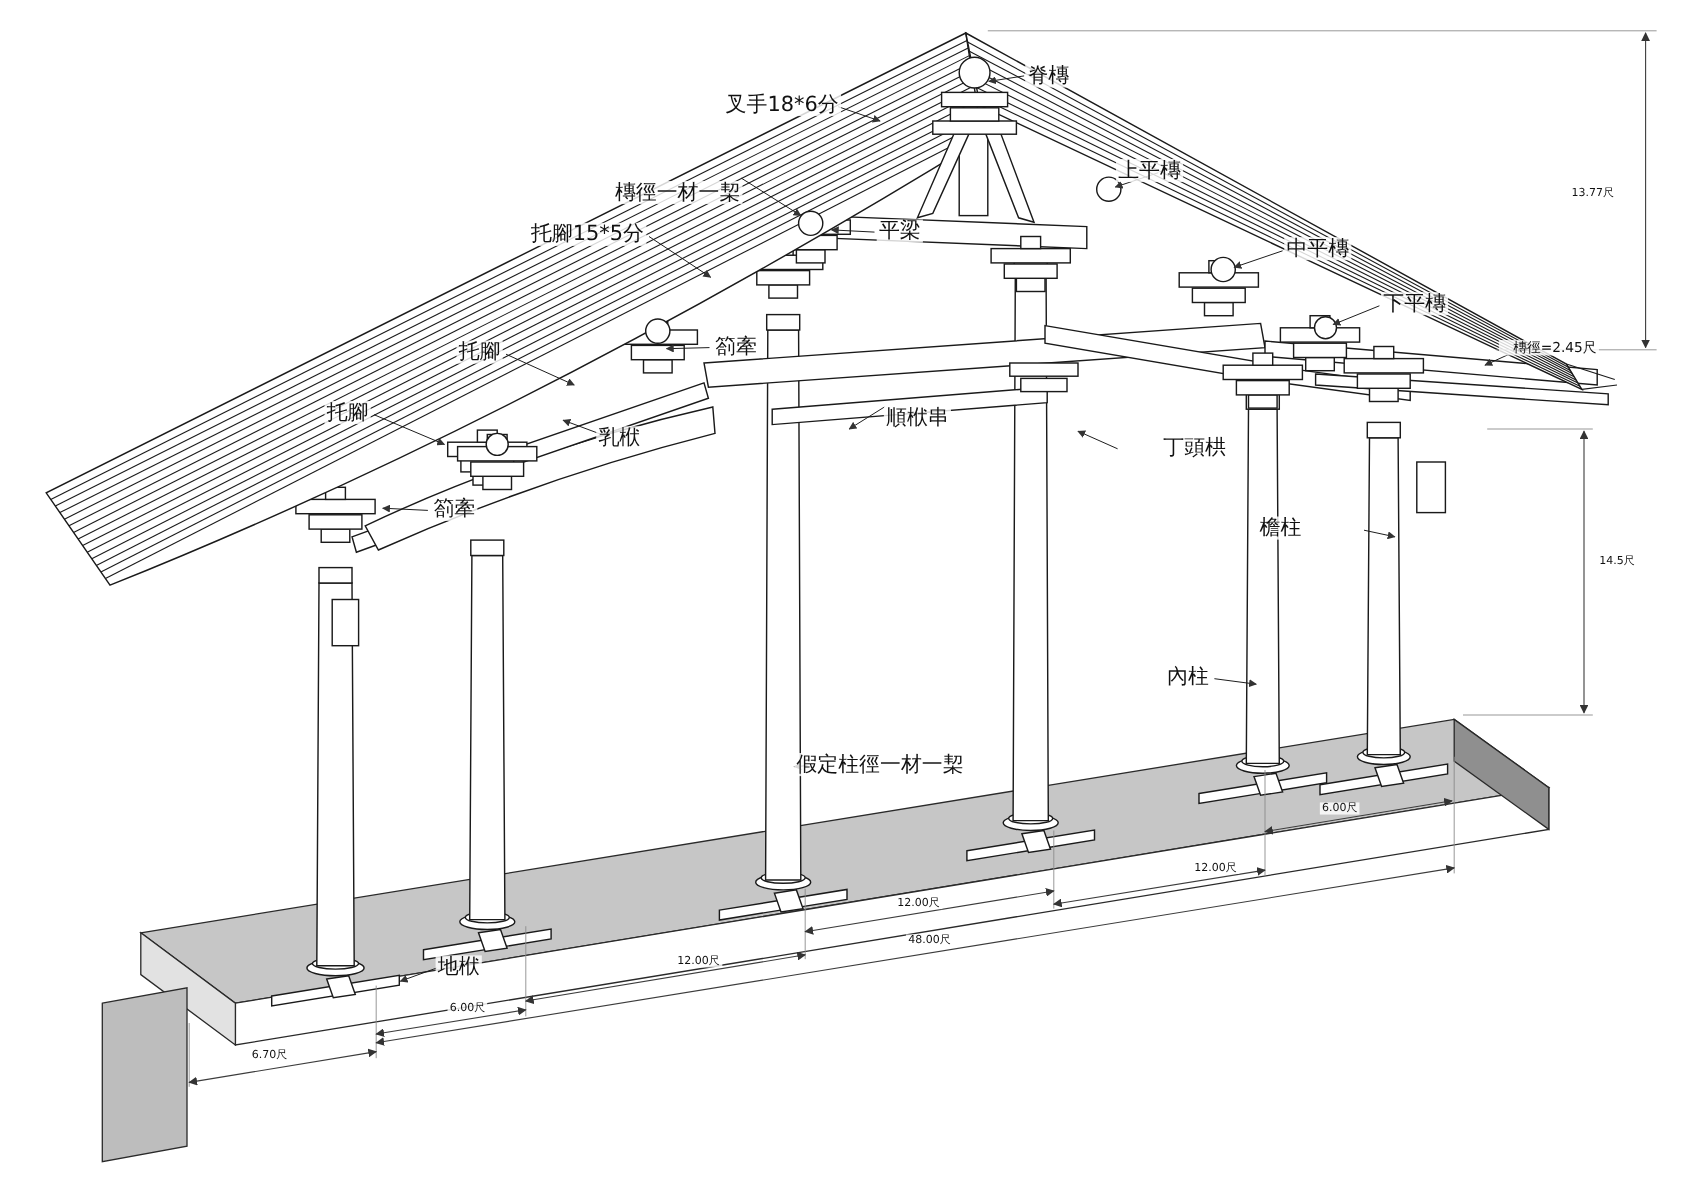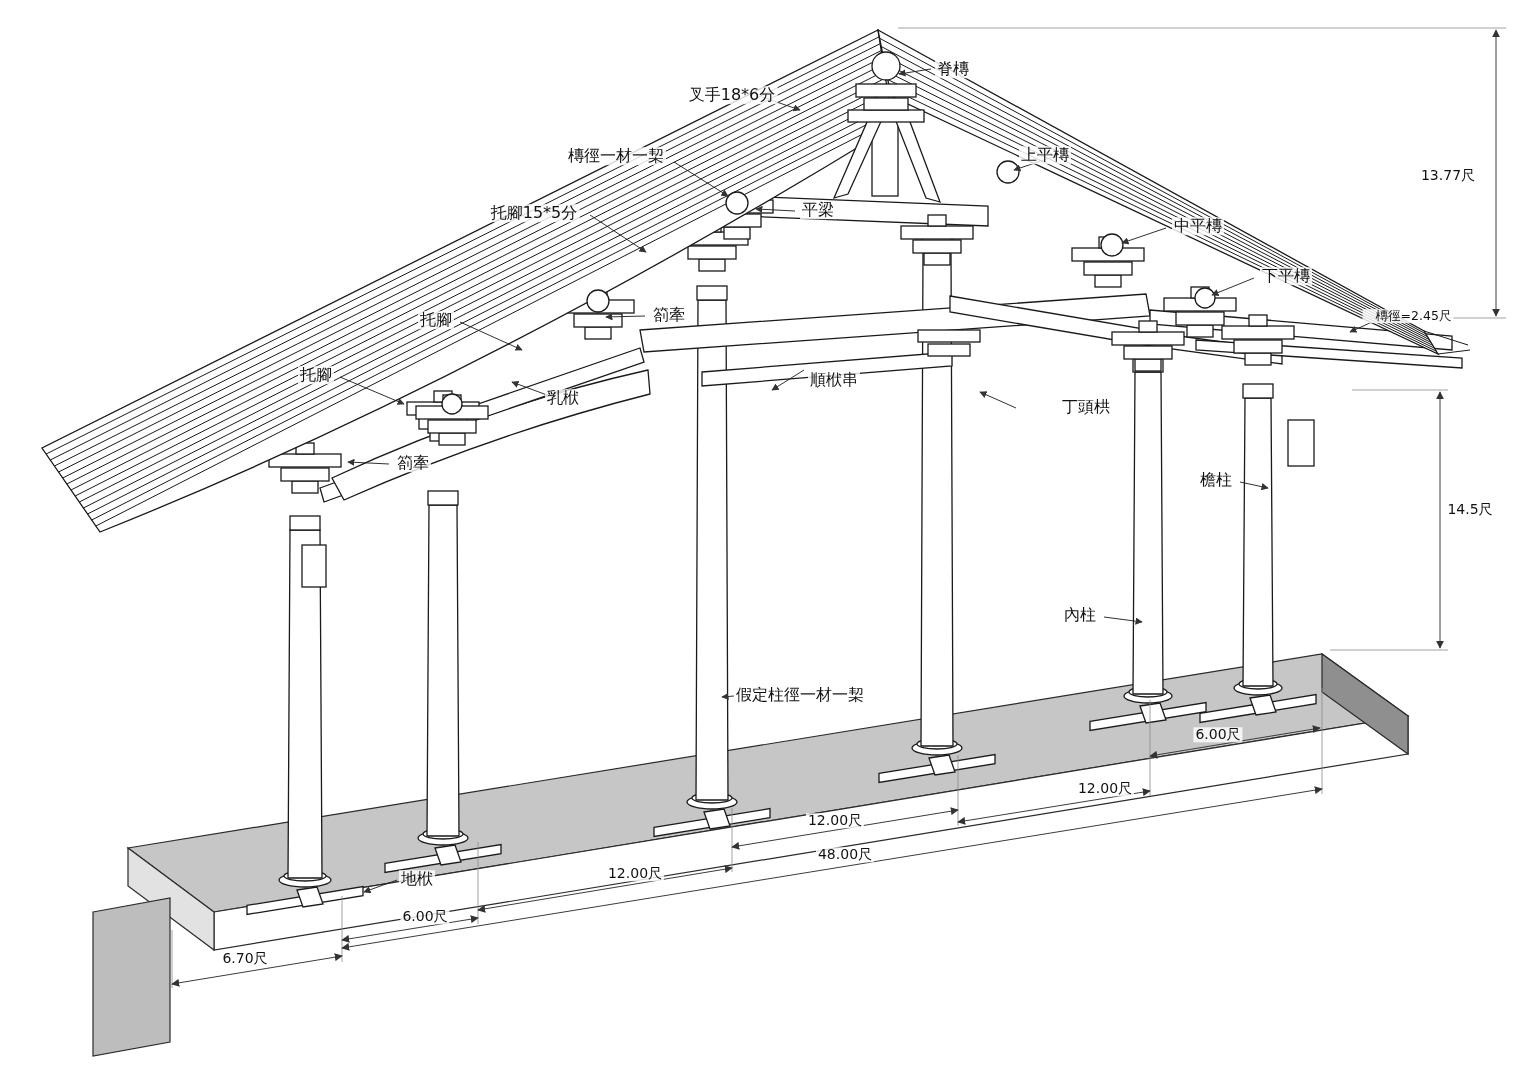--- a/index.html
+++ b/index.html
@@ -8,25 +8,25 @@
     font-family:"DejaVu Sans","Liberation Sans",sans-serif;
   }
   #draw{position:absolute;left:0;top:0;}
   .w{fill:#ffffff;stroke:#1a1a1a;stroke-width:1.3;}
   .ln{stroke:#1a1a1a;stroke-width:1;}
   .dim{stroke:#3c3c3c;stroke-width:1;fill:none;}
   .ext{stroke:#8a8a8a;stroke-width:0.8;}
   .lead{stroke:#1a1a1a;stroke-width:0.9;fill:none;}
   .lbl{
     position:absolute;transform:translate(-50%,-50%);
-    font-size:16px;line-height:1.1;color:#111;white-space:nowrap;
+    font-size:19px;line-height:1.1;color:#111;white-space:nowrap;
     background:rgba(255,255,255,0.82);padding:0 2px;
   }
   .lbl.small{font-size:12.5px;padding-left:13px;}
-  .lbl.dimtxt{font-size:14px;}
+  .lbl.dimtxt{font-size:10px;}
 </style>
 </head>
 <body>
 
 <div id="stage">
 
 <svg id="draw" width="1534" height="1072" viewBox="0 0 1534 1072">
   <defs>
     <marker id="arr" viewBox="0 0 10 10" refX="9" refY="5" markerWidth="8" markerHeight="8" orient="auto-start-reverse">
       <path d="M0,0 L10,5 L0,10 z" fill="#333"></path>
@@ -252,35 +252,35 @@
     <line class="lead" x1="1016" y1="408" x2="980" y2="392" marker-end="url(#arr)"></line>
     <line class="lead" x1="389" y1="464" x2="348" y2="462" marker-end="url(#arr)"></line>
     <line class="lead" x1="1240" y1="482" x2="1268" y2="488" marker-end="url(#arr)"></line>
     <line class="lead" x1="1104" y1="617" x2="1142" y2="622" marker-end="url(#arr)"></line>
     <line class="lead" x1="734" y1="696" x2="722" y2="697" marker-end="url(#arr)"></line>
     <line class="lead" x1="397" y1="880" x2="364" y2="892" marker-end="url(#arr)"></line>
   </g>
 </svg>
 
 <div class="lbl" style="left:953px;top:69px">脊槫</div>
-<div class="lbl" style="left:732px;top:95px">叉手18*6分</div>
-<div class="lbl" style="left:616px;top:156px">槫徑一材一栔</div>
+<div class="lbl" style="left:711px;top:95px">叉手18*6分</div>
+<div class="lbl" style="left:616px;top:175px">槫徑一材一栔</div>
 <div class="lbl" style="left:1045px;top:155px">上平槫</div>
 <div class="lbl" style="left:534px;top:213px">托腳15*5分</div>
 <div class="lbl" style="left:818px;top:210px">平梁</div>
 <div class="lbl" style="left:1198px;top:226px">中平槫</div>
 <div class="lbl" style="left:1286px;top:276px">下平槫</div>
 <div class="lbl" style="left:436px;top:320px">托腳</div>
 <div class="lbl" style="left:669px;top:315px">箚牽</div>
 <div class="lbl" style="left:316px;top:375px">托腳</div>
 <div class="lbl" style="left:834px;top:380px">順栿串</div>
 <div class="lbl" style="left:563px;top:398px">乳栿</div>
 <div class="lbl" style="left:1086px;top:407px">丁頭栱</div>
 <div class="lbl" style="left:413px;top:463px">箚牽</div>
-<div class="lbl" style="left:1216px;top:480px">檐柱</div>
+<div class="lbl" style="left:1164px;top:480px">檐柱</div>
 <div class="lbl" style="left:1080px;top:615px">內柱</div>
 <div class="lbl" style="left:800px;top:695px">假定柱徑一材一栔</div>
 <div class="lbl" style="left:417px;top:879px">地栿</div>
 
 <div class="lbl dimtxt" style="left:1448px;top:176px">13.77尺</div>
 <div class="lbl small" style="left:1408px;top:316px">槫徑=2.45尺</div>
 <div class="lbl dimtxt" style="left:1470px;top:510px">14.5尺</div>
 <div class="lbl dimtxt" style="left:1218px;top:735px">6.00尺</div>
 <div class="lbl dimtxt" style="left:1105px;top:789px">12.00尺</div>
 <div class="lbl dimtxt" style="left:835px;top:821px">12.00尺</div>

